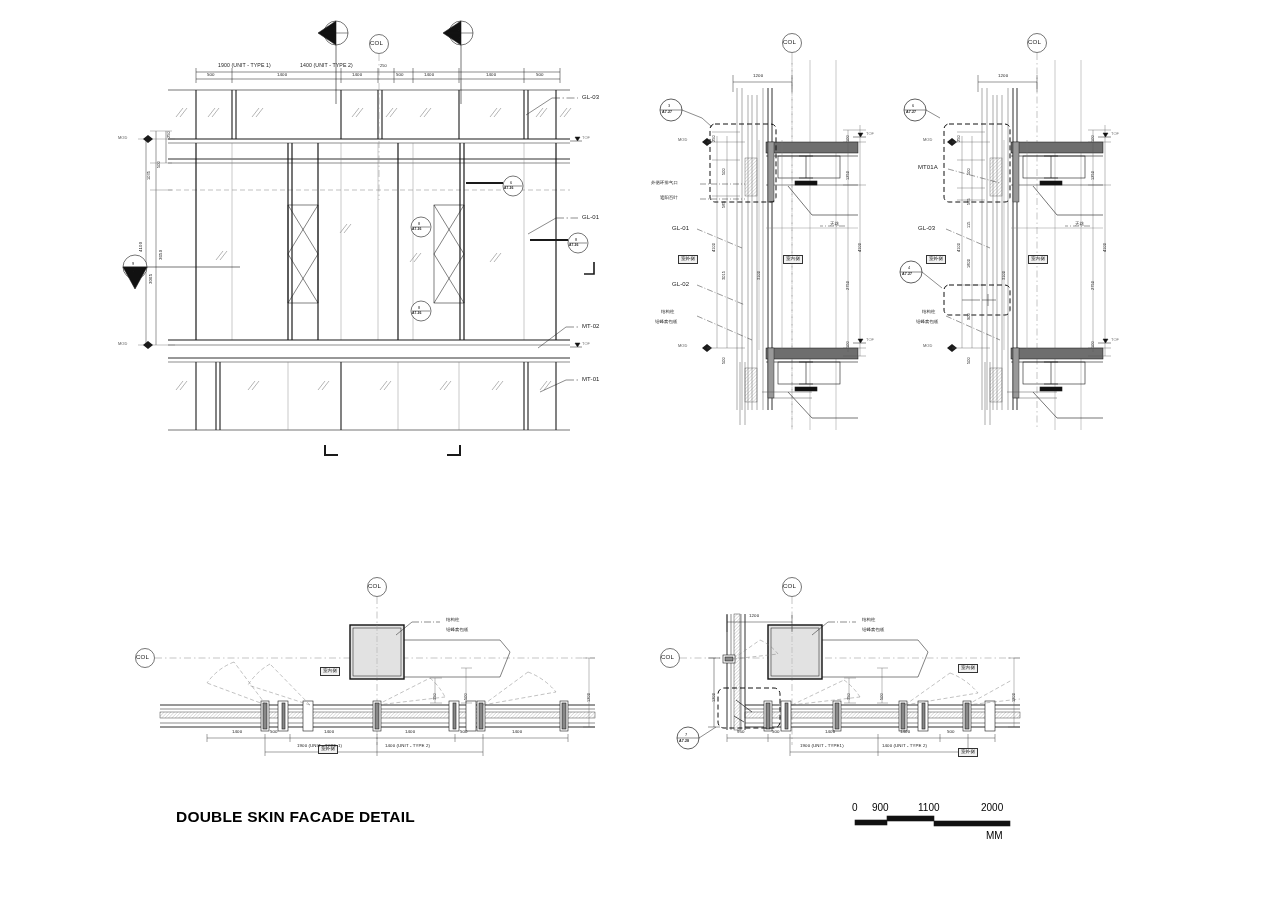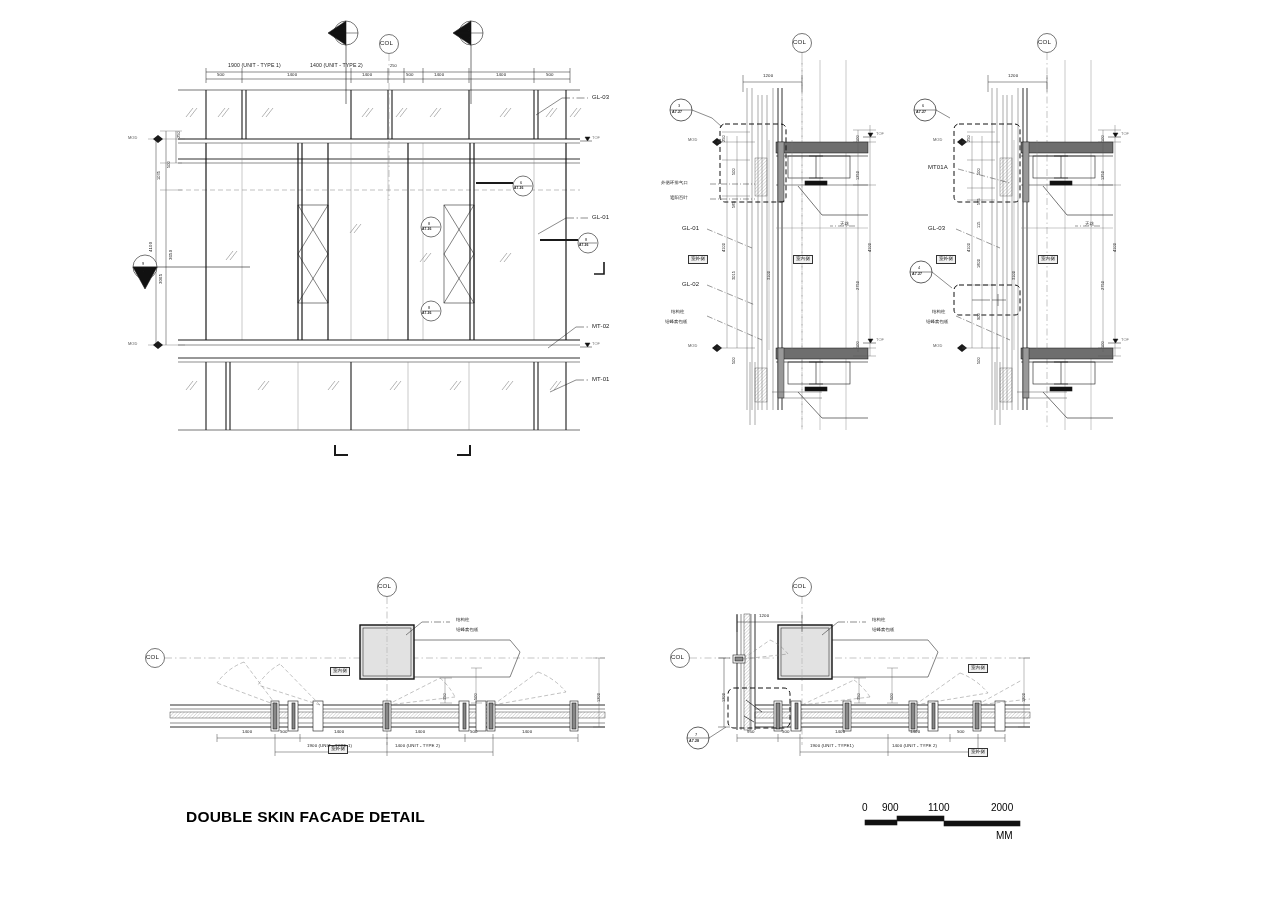--- a/index.html
+++ b/index.html
@@ -1,18 +1,18 @@
 <!DOCTYPE html>
 <html><head>
 <meta charset="utf-8">
 <style>
   html,body{margin:0;padding:0;background:#ffffff;}
   body{width:1280px;height:904px;position:relative;overflow:hidden;
        font-family:"Liberation Sans","DejaVu Sans",sans-serif;color:#111;}
-  .sheet{position:absolute;inset:0;margin-left:10px;}
+  .sheet{position:absolute;inset:0;}
   svg{position:absolute;left:0;top:0;width:1280px;height:904px;}
   .t{position:absolute;white-space:nowrap;font-size:5.2px;letter-spacing:.1px;color:#1a1a1a;line-height:1;}
   .t.sm{font-size:4.4px;}
   .t.xs{font-size:3.9px;}
   .t.md{font-size:6px;}
   .t.vert{transform-origin:0 0;}
   .title{position:absolute;font-size:15.5px;font-weight:bold;letter-spacing:.2px;color:#000;}
   .scalelbl{position:absolute;font-size:10px;color:#000;}
   .cjk{font-family:"DejaVu Sans","Liberation Sans",sans-serif;}
   .boxlbl{position:absolute;border:.7px solid #333;background:#f2f2f2;

